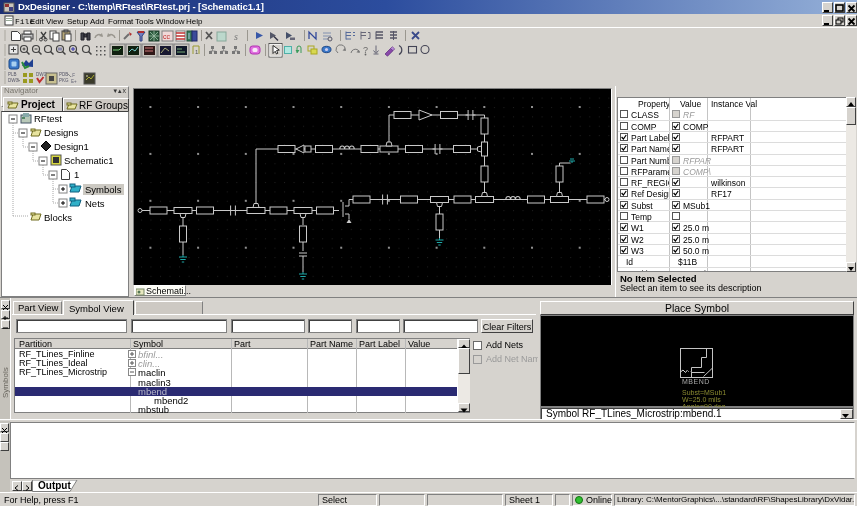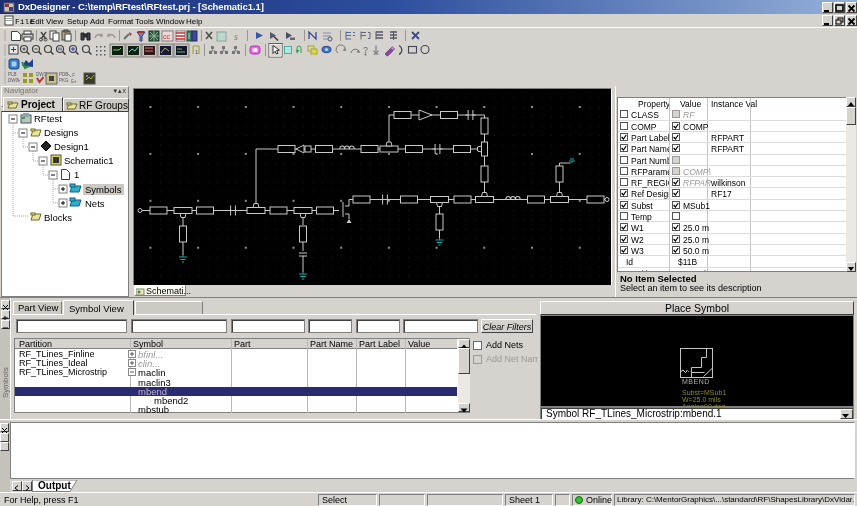--- a/index.html
+++ b/index.html
@@ -565,21 +565,21 @@
 <div class="abs" style="left:54px;top:46.2px;width:8px;height:8px;background:#fff;border:1px solid #555;">
         <svg width="8" height="8" style="position:absolute;left:-1px;top:-1px;">
           <path d="M1.6 4 l1.8 2 l2.8 -4" stroke="#000" stroke-width="1.2" fill="none"></path>
         </svg>
       </div>
 <div class="abs" style="left:93px;top:46.2px;width:38px;height:10px;font-size:8.5px;white-space:nowrap;overflow:hidden;">RFPART</div>
 <div class="abs" style="left:0;top:66.8px;width:228px;height:1px;background:#dcdcdc;"></div>
 <div class="abs" style="left:2px;top:57.5px;width:8px;height:8px;background:#fff;border:1px solid #555;"></div>
 <div class="abs" style="left:13px;top:57.5px;width:38px;height:10px;font-size:8.5px;white-space:nowrap;overflow:hidden;">Part Numbe</div>
 <div class="abs" style="left:54px;top:57.5px;width:8px;height:8px;background:#d6d3ce;border:1px solid #999;"></div>
-<div class="abs" style="left:65px;top:57.5px;width:67px;height:14px;font-size:8.5px;white-space:nowrap;overflow:hidden;color:#9a9a9a;font-style:italic;margin-top:22px;">RFPAR</div>
+<div class="abs" style="left:65px;top:57.5px;width:67px;height:14px;font-size:8.5px;white-space:nowrap;overflow:hidden;color:#9a9a9a;font-style:italic;">RFPAR</div>
 <div class="abs" style="left:0;top:78.1px;width:228px;height:1px;background:#dcdcdc;"></div>
 <div class="abs" style="left:2px;top:68.8px;width:8px;height:8px;background:#fff;border:1px solid #555;"></div>
 <div class="abs" style="left:13px;top:68.8px;width:38px;height:10px;font-size:8.5px;white-space:nowrap;overflow:hidden;">RFParametr</div>
 <div class="abs" style="left:54px;top:68.8px;width:8px;height:8px;background:#d6d3ce;border:1px solid #999;"></div>
 <div class="abs" style="left:65px;top:68.8px;width:67px;height:10px;font-size:8.5px;white-space:nowrap;overflow:hidden;color:#9a9a9a;font-style:italic;">COMP\</div>
 <div class="abs" style="left:0;top:89.39999999999999px;width:228px;height:1px;background:#dcdcdc;"></div>
 <div class="abs" style="left:2px;top:80.1px;width:8px;height:8px;background:#fff;border:1px solid #555;"></div>
 <div class="abs" style="left:13px;top:80.1px;width:38px;height:10px;font-size:8.5px;white-space:nowrap;overflow:hidden;">RF_REGION</div>
 <div class="abs" style="left:54px;top:80.1px;width:8px;height:8px;background:#fff;border:1px solid #555;">
         <svg width="8" height="8" style="position:absolute;left:-1px;top:-1px;">
@@ -703,21 +703,21 @@
 <div class="abs" style="left:135px;top:3px;width:68px;height:13px;background:#cdc9c3;border:1px solid #fff;border-right-color:#808080;border-bottom:none;">
       <span style="position:absolute;left:4px;top:0px;font-size:9.5px;white-space:nowrap;margin-top:21px;">Reuse Blocks</span>
     </div>
 <div class="abs" style="left:12px;top:16px;width:524px;height:1px;background:#fff;"></div>
 <div class="abs" style="left:16px;top:21px;width:111px;height:14px;background:#fff;border:1px solid #808080;box-shadow:inset 1px 1px 0 #404040;"></div>
 <div class="abs" style="left:131px;top:21px;width:96px;height:14px;background:#fff;border:1px solid #808080;box-shadow:inset 1px 1px 0 #404040;"></div>
 <div class="abs" style="left:231px;top:21px;width:74px;height:14px;background:#fff;border:1px solid #808080;box-shadow:inset 1px 1px 0 #404040;"></div>
 <div class="abs" style="left:308px;top:21px;width:44px;height:14px;background:#fff;border:1px solid #808080;box-shadow:inset 1px 1px 0 #404040;"></div>
 <div class="abs" style="left:356px;top:21px;width:44px;height:14px;background:#fff;border:1px solid #808080;box-shadow:inset 1px 1px 0 #404040;"></div>
 <div class="abs" style="left:403px;top:21px;width:75px;height:14px;background:#fff;border:1px solid #808080;box-shadow:inset 1px 1px 0 #404040;"></div>
-<div class="btn abs" style="left:481px;top:21px;width:52px;height:14px;font-size:9px;text-align:center;white-space:nowrap;overflow:hidden;"><span style="position:relative;top:2px;font-style:italic;">Clear Filters</span></div>
+<div class="btn abs" style="left:481px;top:21px;width:52px;height:14px;font-size:9px;text-align:center;white-space:nowrap;overflow:hidden;"><span style="position:relative;top:2px;">Clear Filters</span></div>
 <div class="abs" style="left:14px;top:40px;width:456px;height:75px;background:#fff;border:1px solid #808080;">
 <div class="abs" style="left:0;top:0;width:442px;height:10px;background:#d6d3ce;border-bottom:1px solid #808080;font-size:9px;">
         <span class="abs" style="left:4px;top:0px;">Partition</span>
         <span class="abs" style="left:118px;top:0px;">Symbol</span>
         <span class="abs" style="left:219px;top:0px;">Part</span>
         <span class="abs" style="left:295px;top:0px;">Part Name</span>
         <span class="abs" style="left:344px;top:0px;">Part Label</span>
         <span class="abs" style="left:393px;top:0px;">Value</span>
       </div>
       <div class="abs" style="left:115px;top:0;width:1px;height:74px;background:#b8b8b8;"></div>

